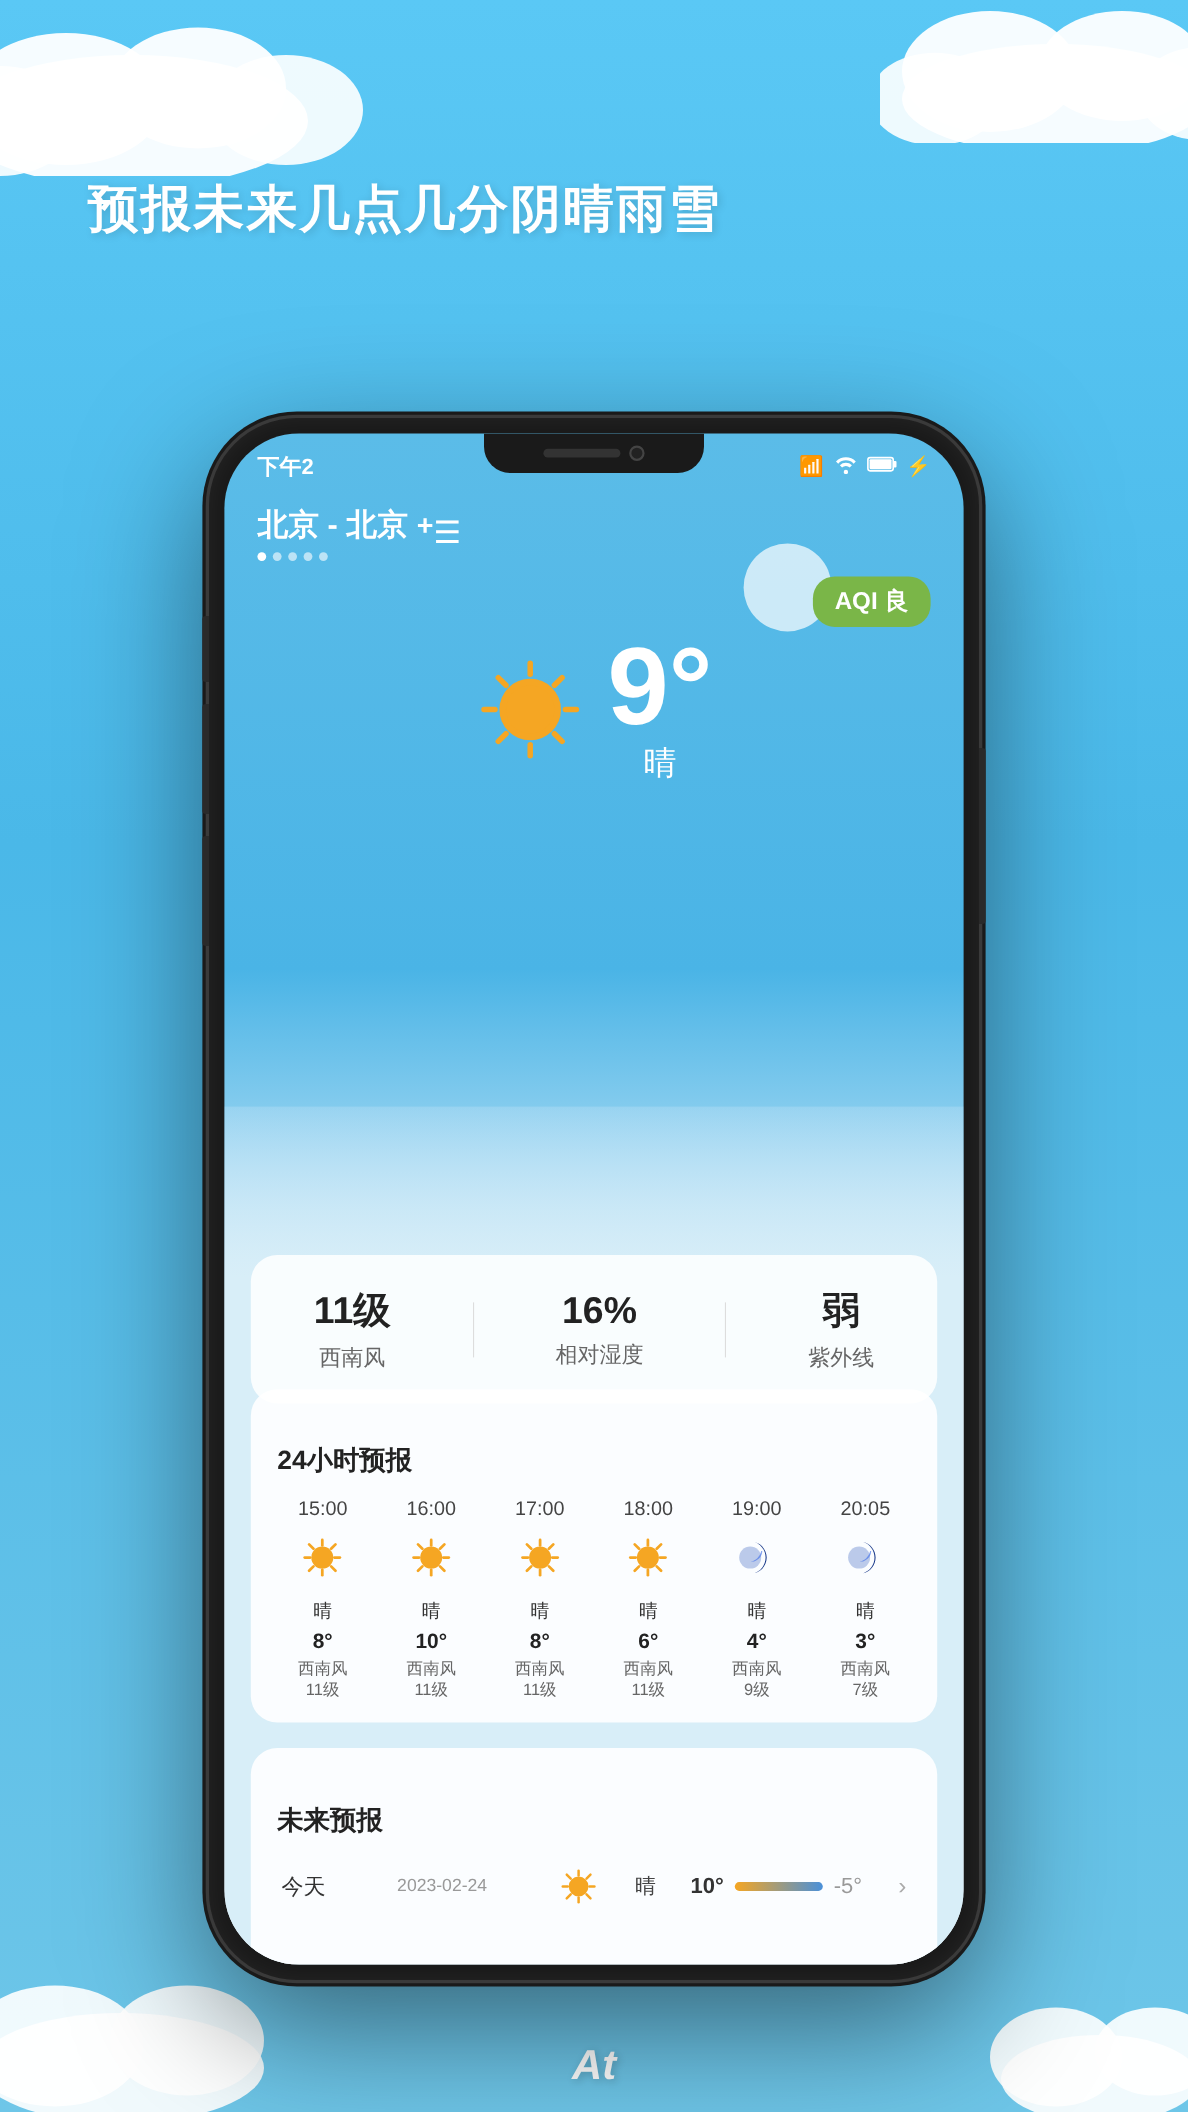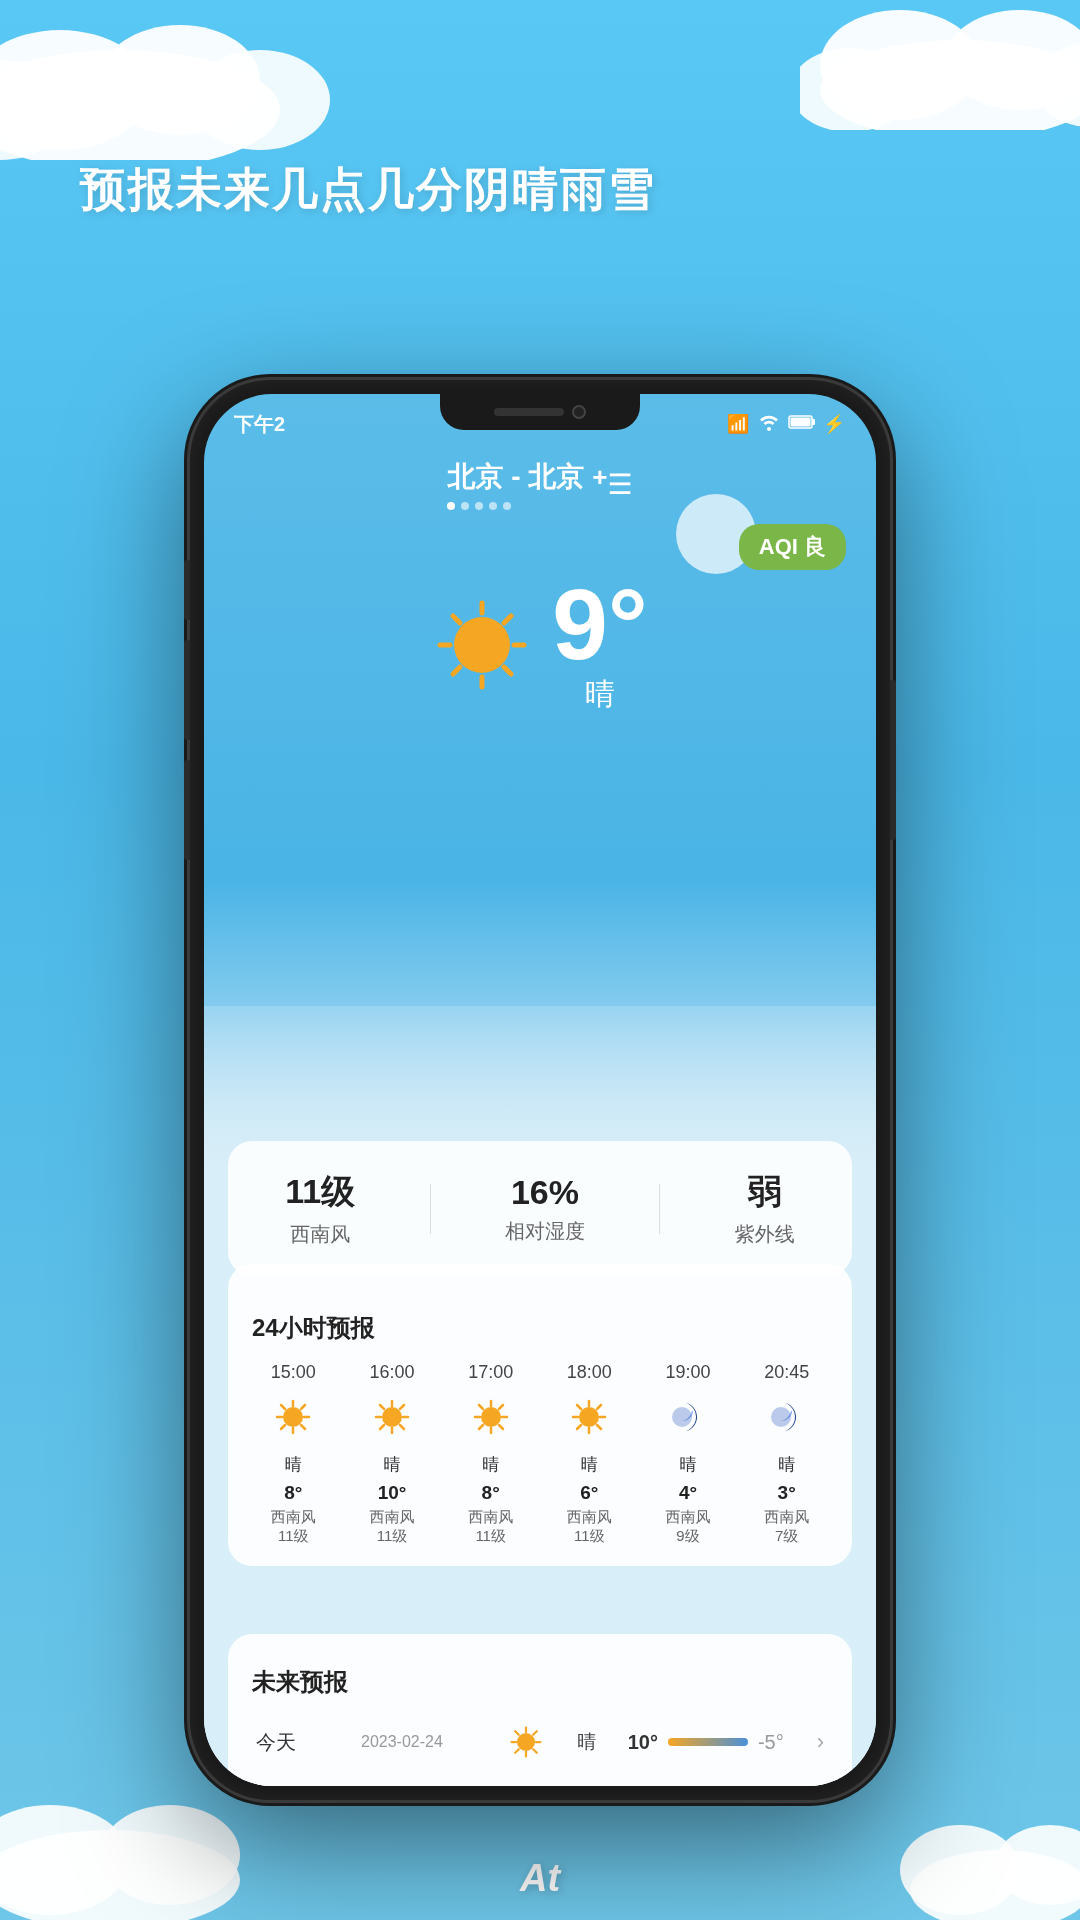--- a/index.html
+++ b/index.html
@@ -162,24 +162,24 @@
     }
     .status-time { font-size: 20px; font-weight: 600; }
     .status-icons { display: flex; align-items: center; gap: 8px; font-size: 18px; }
 
     
     .top-nav {
       position: absolute;
       top: 52px;
       left: 0;
       right: 0;
-      padding: 12px 12px 0;
+      padding: 12px 30px 0;
       display: flex;
       align-items: center;
-      justify-content: center;
+      justify-content: flex-start;
       z-index: 50;
       color: white;
     }
     .nav-left { display: flex; flex-direction: column; }
     .nav-city {
       font-size: 28px;
       font-weight: 600;
       color: white;
       display: flex;
       align-items: center;
@@ -342,22 +342,22 @@
     .hour-wind-level { font-size: 15px; color: #666; }
 
     
     .forecast-future-card {
       position: absolute;
       bottom: 0;
       left: 24px;
       right: 24px;
       background: rgba(255,255,255,0.88);
       border-radius: 24px 24px 0 0;
-      padding: 8px 16px 12px;
-      height: 152px;
+      padding: 26px 16px 12px;
+      height: 197px;
     }
     .future-row {
       display: flex;
       align-items: center;
       padding: 8px 12px;
       gap: 25px;
     }
     .future-day { font-size: 20px; color: #333; flex: 0 0 80px; }
     .future-date { font-size: 16px; color: #999; flex: 0 0 120px; }
     .future-desc { font-size: 19px; color: #444; flex: 1; text-align: center; }
@@ -649,21 +649,21 @@
                 <circle cx="14" cy="20" r="10" fill="#2855b8" opacity="0.3"></circle>
                 <path d="M24 14c-1 5-5 9-10 10 6 0 11-4.5 11-10z" fill="#3a6ae8" opacity="0.6"></path>
               </svg>
               <div class="hour-desc">晴</div>
               <div class="hour-temp">4°</div>
               <div class="hour-wind">西南风</div>
               <div class="hour-wind-level">9级</div>
             </div>
 
             <div class="hour-item">
-              <div class="hour-time">20:45</div>
+              <div class="hour-time">20:05</div>
               <svg class="hour-icon" viewBox="0 0 40 40">
                 <path d="M28 20c0-6.6-4.2-12.2-10.2-14.2C24 7 29 13 29 20s-5 13-11.2 14.2C23.8 32.2 28 26.6 28 20z" fill="#1a3a8a"></path>
                 <circle cx="14" cy="20" r="10" fill="#2855b8" opacity="0.3"></circle>
                 <path d="M24 14c-1 5-5 9-10 10 6 0 11-4.5 11-10z" fill="#3a6ae8" opacity="0.6"></path>
               </svg>
               <div class="hour-desc">晴</div>
               <div class="hour-temp">3°</div>
               <div class="hour-wind">西南风</div>
               <div class="hour-wind-level">7级</div>
             </div>

